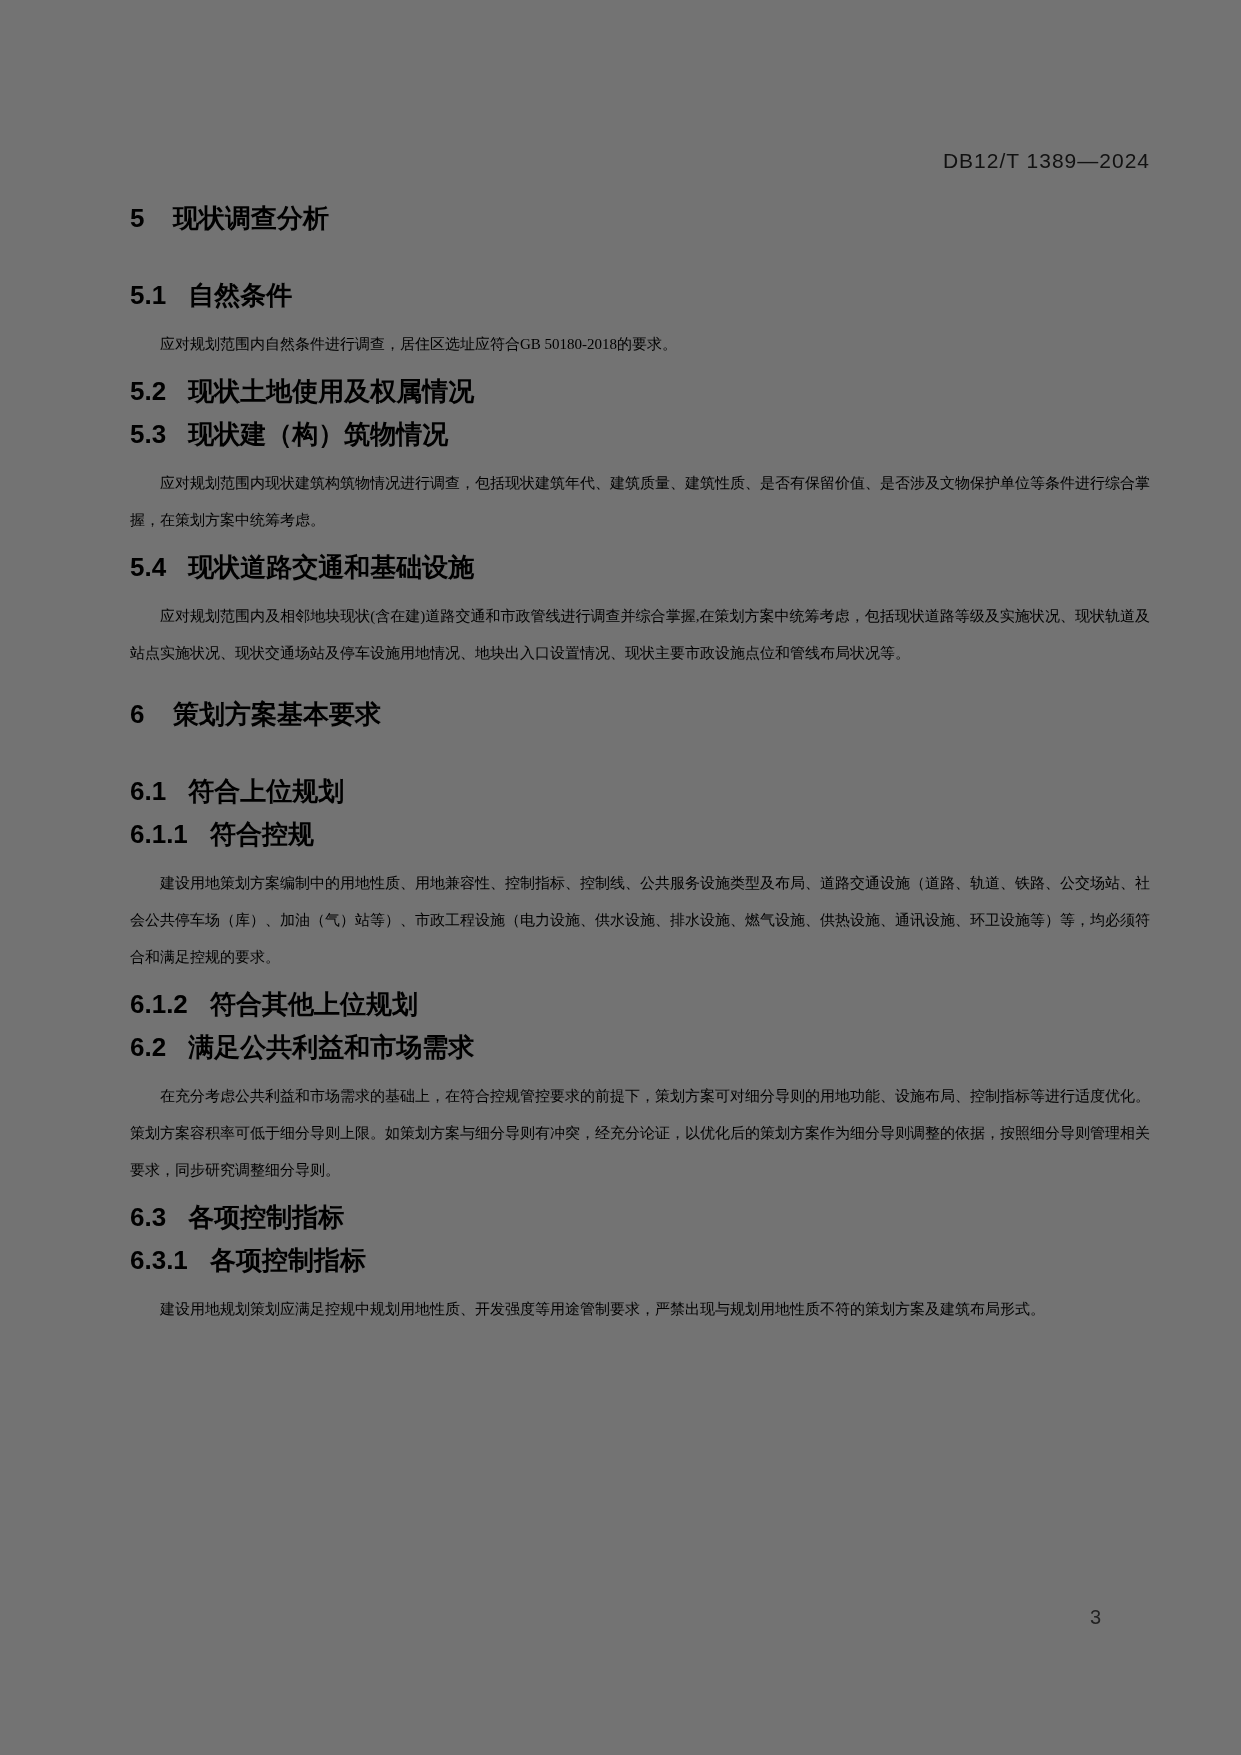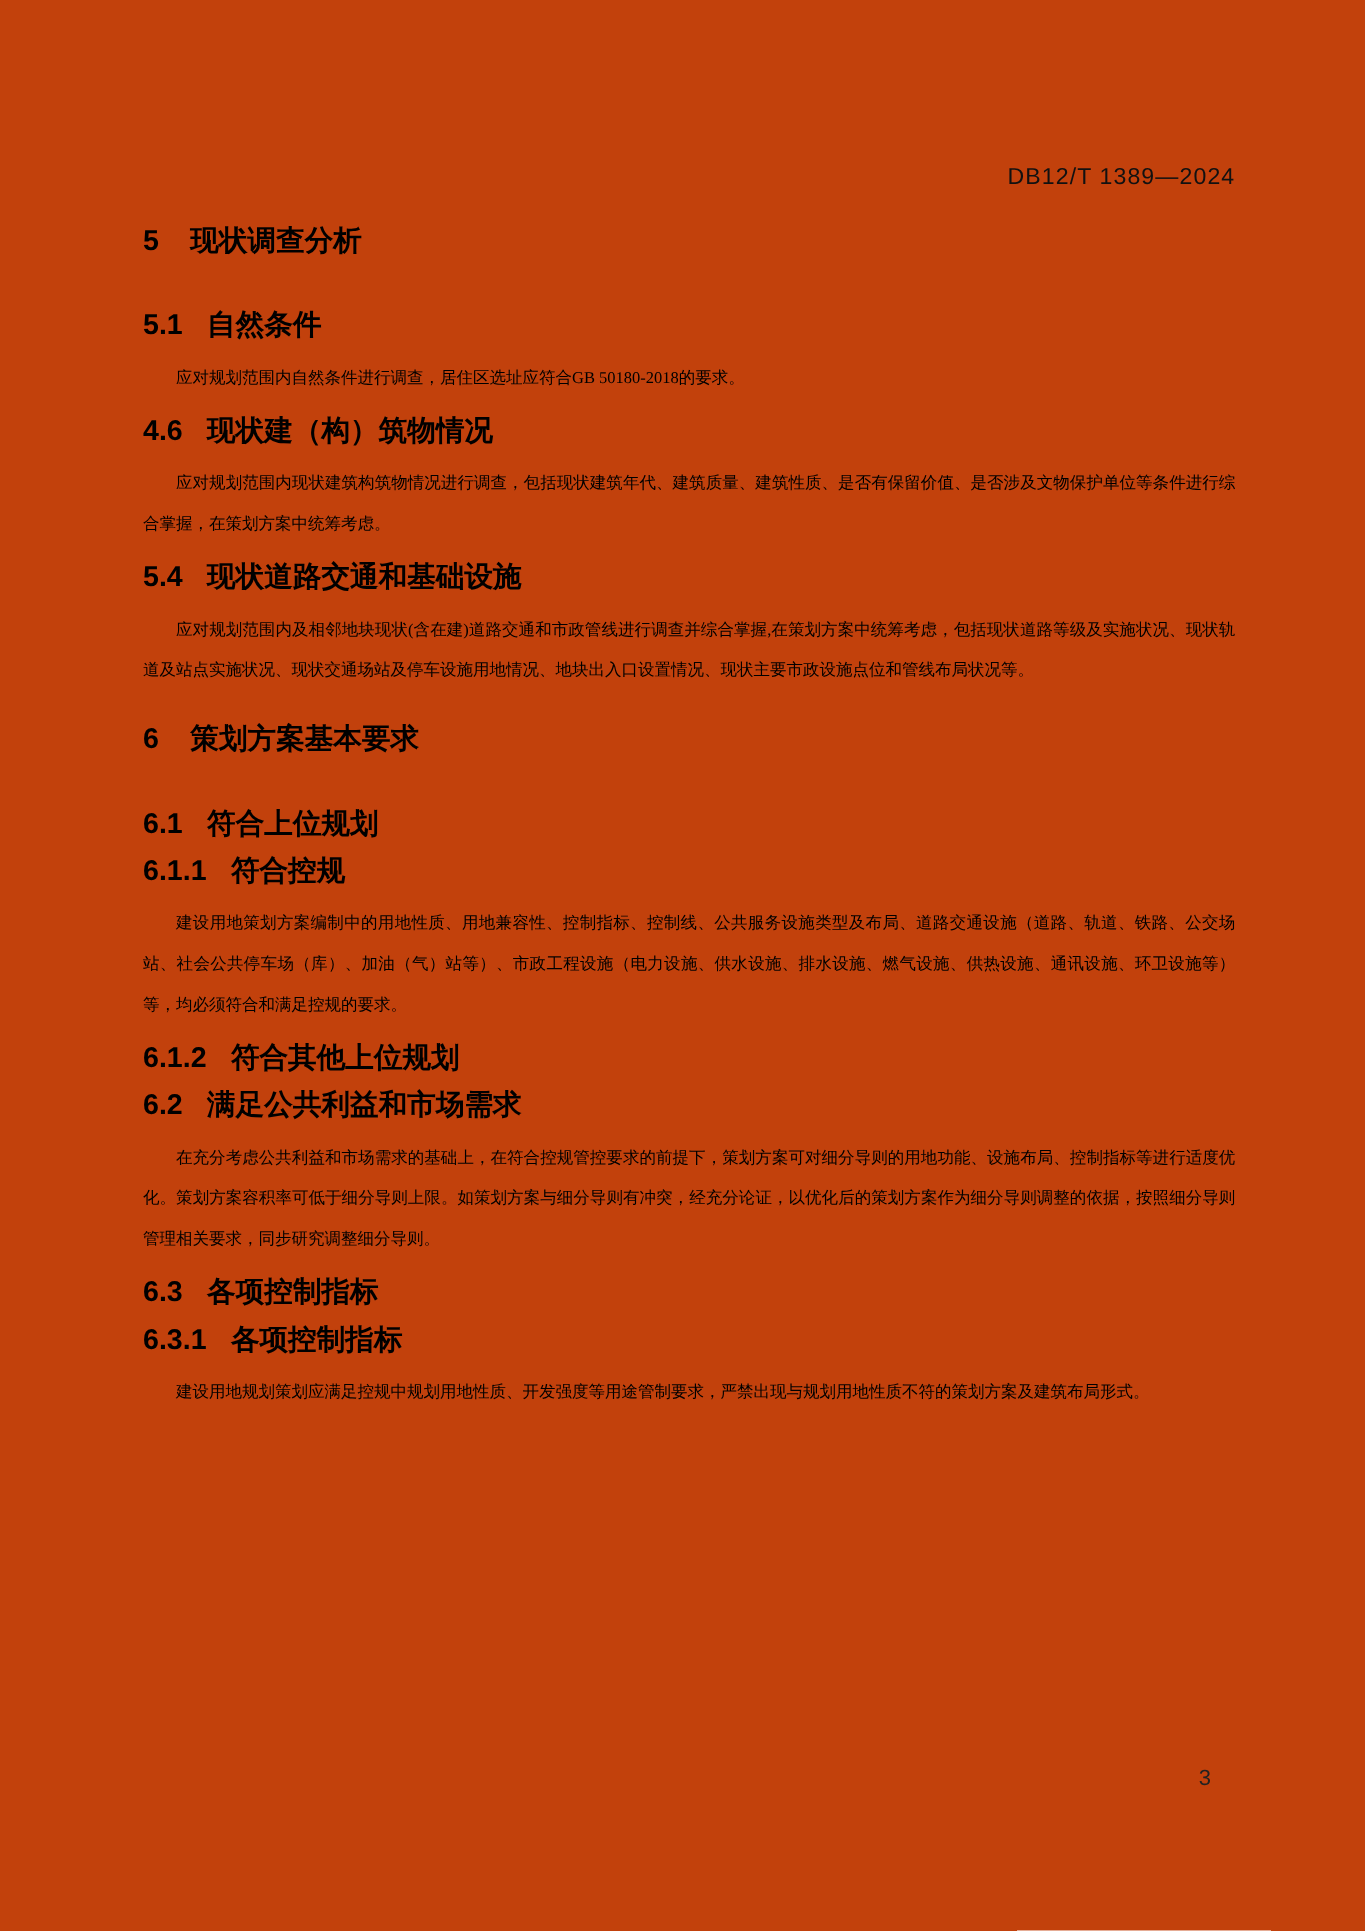--- a/index.html
+++ b/index.html
@@ -5,24 +5,24 @@
   html, body {
     margin: 0;
     padding: 0;
     background: #ffffff;
   }
   .page {
     position: relative;
     width: 1241px;
     height: 1755px;
     margin: 0 auto;
-    background: #c2410c;
+    background: #737373;
     color: #000000;
     box-sizing: border-box;
-    padding: 146px 118px 0 130px;
+    padding: 146px 91px 0 130px;
     overflow: hidden;
     font-family: "Liberation Serif", serif;
   }
   .doc-header {
     text-align: right;
     font-family: "Liberation Sans", sans-serif;
     font-size: 21px;
     line-height: 30px;
     letter-spacing: 1px;
     color: #111111;
@@ -67,21 +67,22 @@
 </head>
 <body>
 
 <div class="page">
   <div class="doc-header">DB12/T 1389—2024</div>
 
   <div>
       <div class="block chapter"><span class="num">5</span><span>现状调查分析</span></div>
       <div class="block section"><span class="num">5.1</span><span>自然条件</span></div>
       <p class="block para">应对规划范围内自然条件进行调查，居住区选址应符合GB 50180-2018的要求。</p>
-      <div class="block section"><span class="num">4.6</span><span>现状建（构）筑物情况</span></div>
+      <div class="block section"><span class="num">5.2</span><span>现状土地使用及权属情况</span></div>
+      <div class="block section"><span class="num">5.3</span><span>现状建（构）筑物情况</span></div>
       <p class="block para">应对规划范围内现状建筑构筑物情况进行调查，包括现状建筑年代、建筑质量、建筑性质、是否有保留价值、是否涉及文物保护单位等条件进行综合掌握，在策划方案中统筹考虑。</p>
       <div class="block section"><span class="num">5.4</span><span>现状道路交通和基础设施</span></div>
       <p class="block para">应对规划范围内及相邻地块现状(含在建)道路交通和市政管线进行调查并综合掌握,在策划方案中统筹考虑，包括现状道路等级及实施状况、现状轨道及站点实施状况、现状交通场站及停车设施用地情况、地块出入口设置情况、现状主要市政设施点位和管线布局状况等。</p>
       <div class="block chapter"><span class="num">6</span><span>策划方案基本要求</span></div>
       <div class="block section"><span class="num">6.1</span><span>符合上位规划</span></div>
       <div class="block subsection"><span class="num">6.1.1</span><span>符合控规</span></div>
       <p class="block para">建设用地策划方案编制中的用地性质、用地兼容性、控制指标、控制线、公共服务设施类型及布局、道路交通设施（道路、轨道、铁路、公交场站、社会公共停车场（库）、加油（气）站等）、市政工程设施（电力设施、供水设施、排水设施、燃气设施、供热设施、通讯设施、环卫设施等）等，均必须符合和满足控规的要求。</p>
       <div class="block subsection"><span class="num">6.1.2</span><span>符合其他上位规划</span></div>
       <div class="block section"><span class="num">6.2</span><span>满足公共利益和市场需求</span></div>
       <p class="block para">在充分考虑公共利益和市场需求的基础上，在符合控规管控要求的前提下，策划方案可对细分导则的用地功能、设施布局、控制指标等进行适度优化。策划方案容积率可低于细分导则上限。如策划方案与细分导则有冲突，经充分论证，以优化后的策划方案作为细分导则调整的依据，按照细分导则管理相关要求，同步研究调整细分导则。</p>

